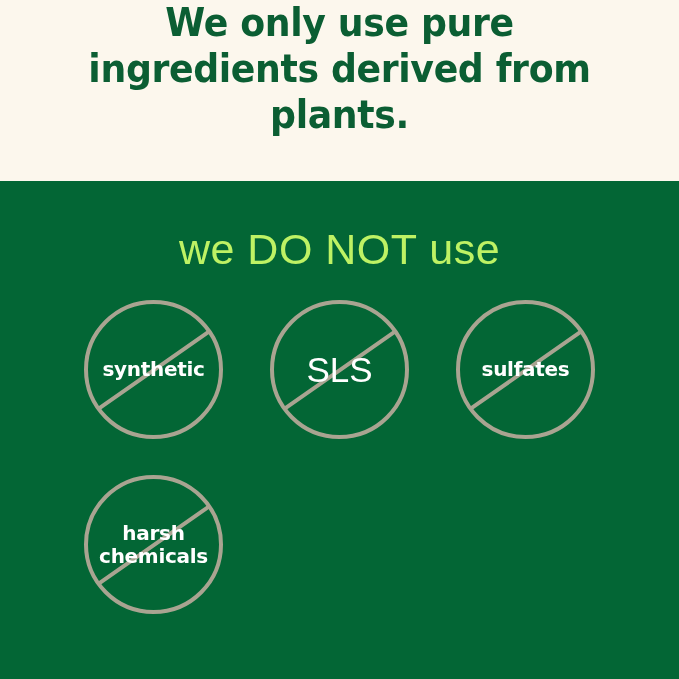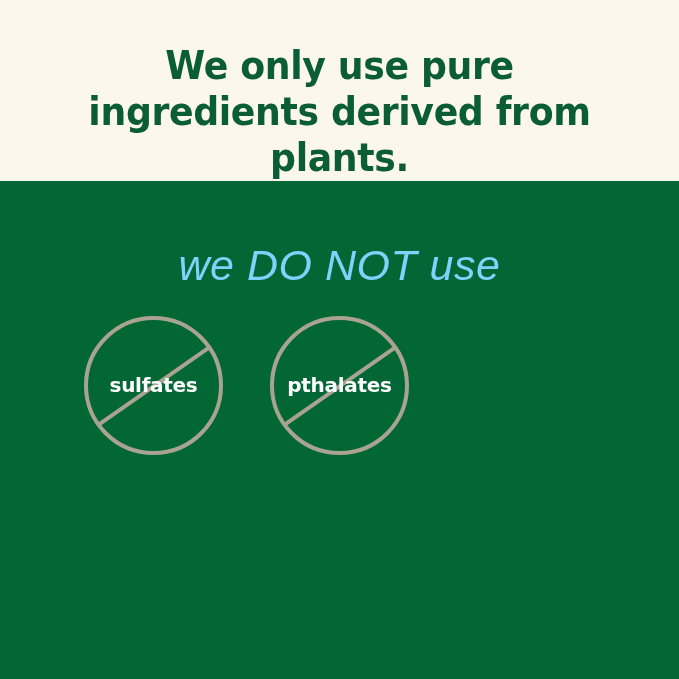--- a/index.html
+++ b/index.html
@@ -20,21 +20,21 @@
     display: flex;
     flex-direction: column;
   }
 
   
   .header-band {
     background: #fcf7ed;
     height: 181px;
     flex: 0 0 181px;
     display: flex;
-    align-items: flex-end;
+    align-items: flex-start;
     justify-content: center;
     box-sizing: border-box;
     padding: 0 22px;
   }
   .header-headline {
     color: #0b5e33;
     font-family: "DejaVu Sans", sans-serif;
     font-weight: bold;
     font-size: 39px;
     line-height: 1.18;
@@ -48,29 +48,28 @@
   
   .green-panel {
     flex: 1 1 auto;
     background: #036635;
     position: relative;
     display: flex;
     flex-direction: column;
     align-items: center;
   }
   .panel-title {
-    color: #7dd3fc;
+    color: #bef264;
     font-family: "Liberation Sans", sans-serif;
     font-weight: normal;
     font-size: 43px;
     letter-spacing: 0.5px;
     margin: 0;
-    padding-top: 60px;
+    padding-top: 44px;
     text-align: center;
-    font-style: italic;
   }
 
   
   .badge-grid {
     margin-top: 26px;
     display: grid;
     grid-template-columns: repeat(3, 186px);
     grid-template-rows: repeat(2, 175px);
     justify-content: center;
     justify-items: center;
@@ -134,29 +133,40 @@
   </div>
 
   <div class="green-panel">
     <h2 class="panel-title">we DO NOT use</h2>
 
     <div class="badge-grid">
 
       <div class="badge">
         <span class="badge-ring"></span>
         <span class="badge-slash"></span>
-        <span class="badge-label">sulfates</span>
+        <span class="badge-label">synthetic</span>
       </div>
 
+      <div class="badge">
+        <span class="badge-ring"></span>
+        <span class="badge-slash"></span>
+        <span class="badge-label is-large">SLS</span>
+      </div>
 
 
 
       <div class="badge">
         <span class="badge-ring"></span>
         <span class="badge-slash"></span>
-        <span class="badge-label">pthalates</span>
+        <span class="badge-label">sulfates</span>
       </div>
 
+      <div class="badge">
+        <span class="badge-ring"></span>
+        <span class="badge-slash"></span>
+        <span class="badge-label">harsh
+chemicals</span>
+      </div>
 
     </div>
   </div>
 
 </div>
 
 </body></html>

